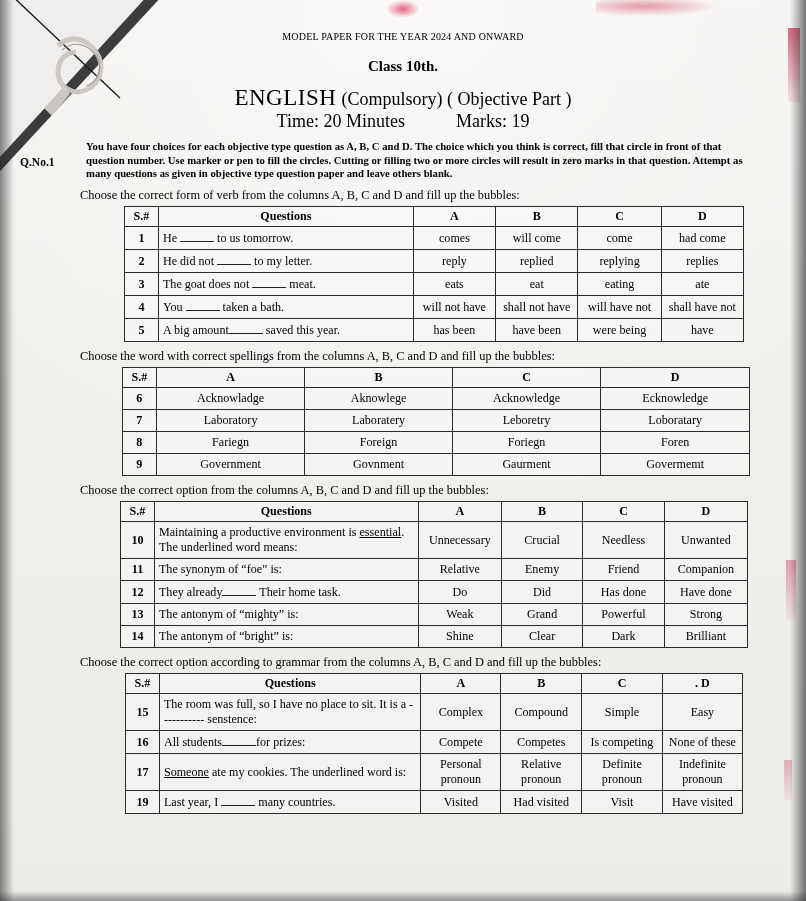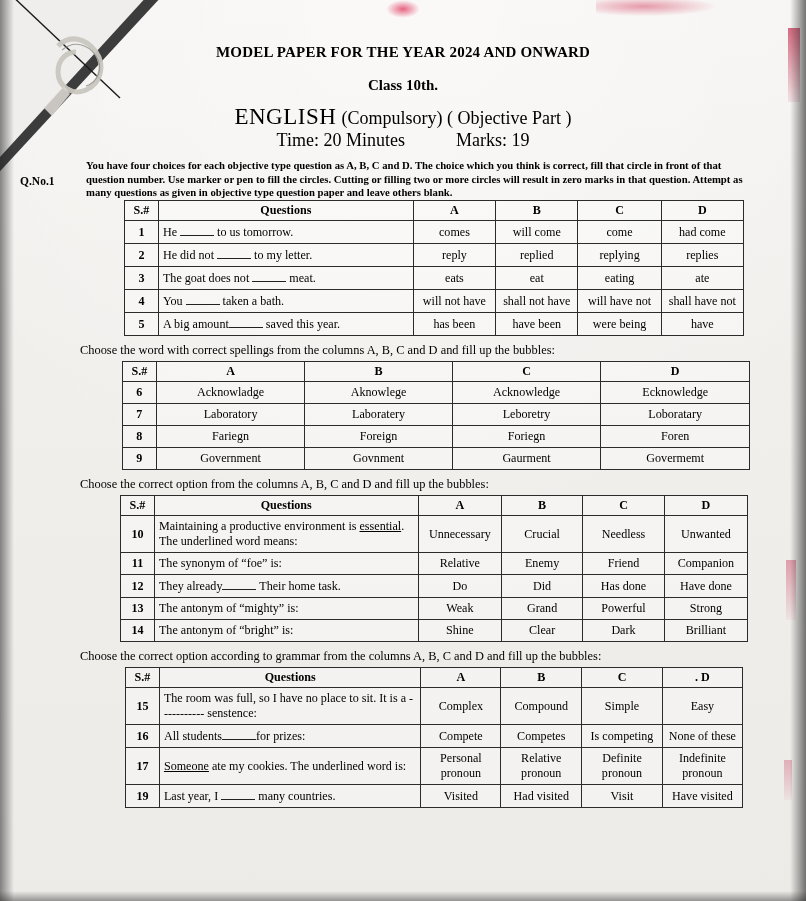--- a/index.html
+++ b/index.html
@@ -88,24 +88,24 @@
   .content {
     position: absolute;
     inset: 0;
     padding: 0 20px;
   }
 
   .hdr {
     text-align: center;
   }
   .title-main {
-    font-weight: bold;
-    font-size: 15px;
+    font-weight: normal;
+    font-size: 10px;
     letter-spacing: .2px;
-    margin-top: 44px;
+    margin-top: 31px;
   }
   .title-class {
     font-weight: bold;
     font-size: 15px;
     margin-top: 16px;
   }
   .title-subject {
     margin-top: 10px;
     font-size: 21px;
   }
@@ -219,20 +219,21 @@
         <span>Marks:   19</span>
       </div>
     </div>
 
     <div class="instr-wrap">
       <div class="qno">Q.No.1</div>
       <div class="instr">You have four choices for each objective type question as A, B, C and D.  The choice which you think is correct, fill that circle in front of that question number.  Use marker or pen to fill the circles.  Cutting or filling two or more circles will result in zero marks in that question.  Attempt as many questions as given in objective type question paper and leave others blank.</div>
     </div>
 
     <div id="sections">
+        <div class="section-lead">Choose the correct form of verb from the columns A, B, C and D and fill up the bubbles:</div>
         <div class="tbl-wrap">
           <table class="qt t1">
             <thead>
               <tr>
                 <th class="sn">S.#</th>
                 <th class="c-q">Questions</th>
                 <th class="c-o">A</th>
                 <th class="c-o">B</th>
                 <th class="c-o">C</th>
                 <th class="c-o">D</th>

